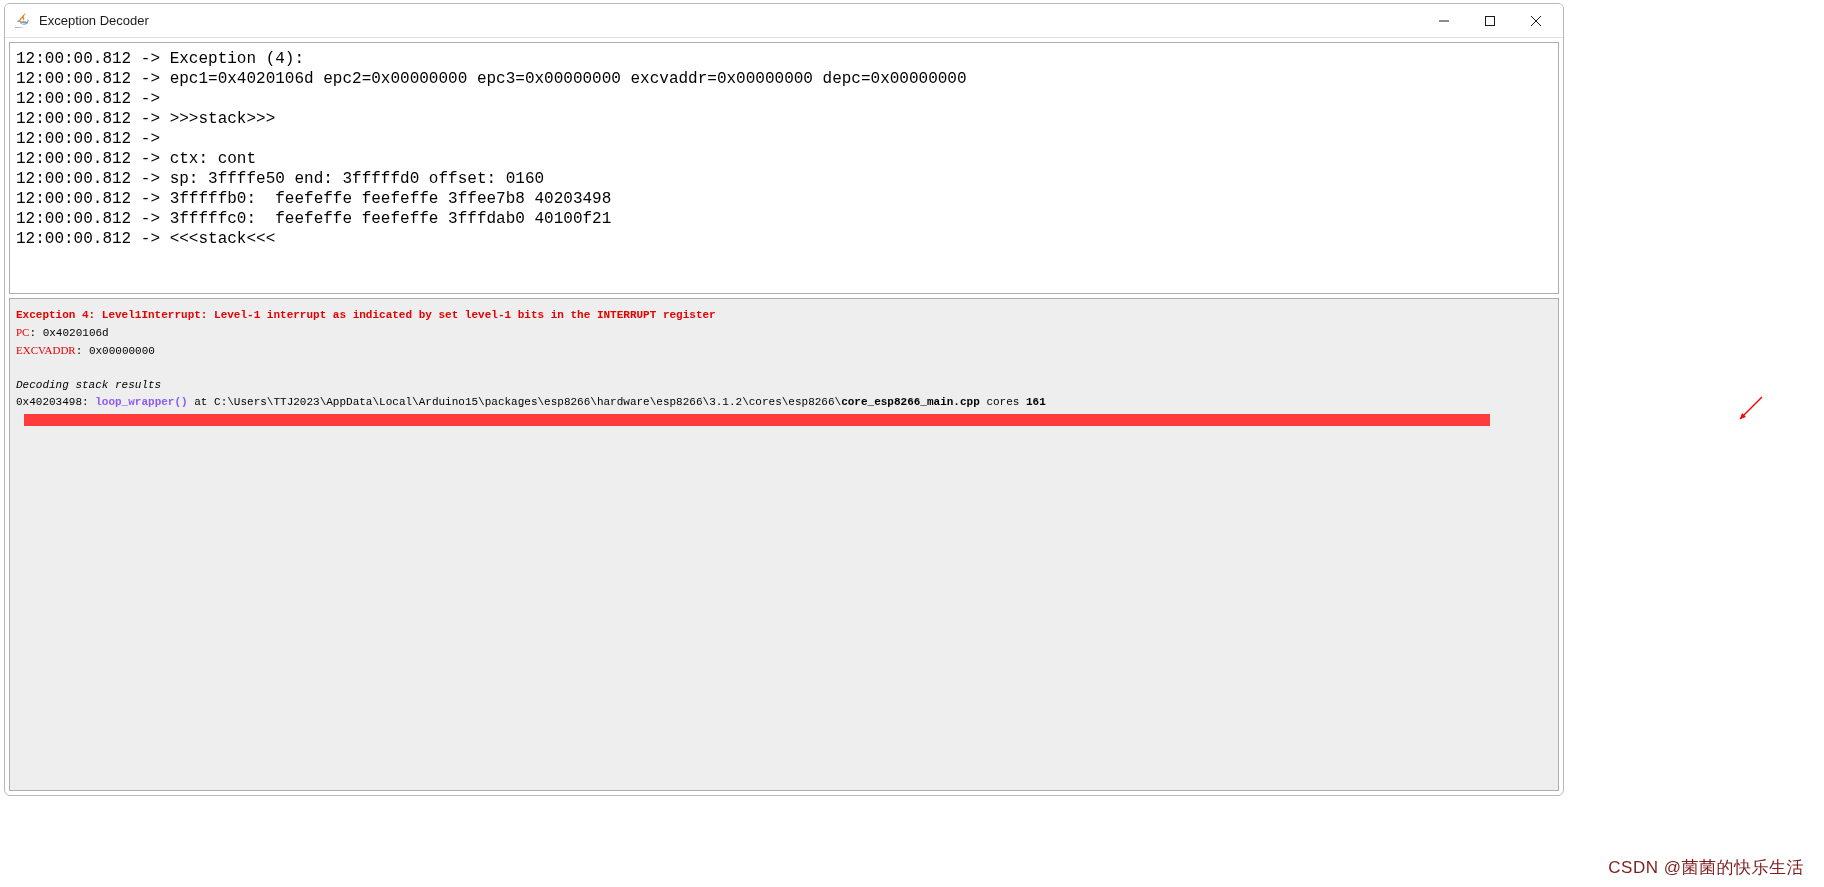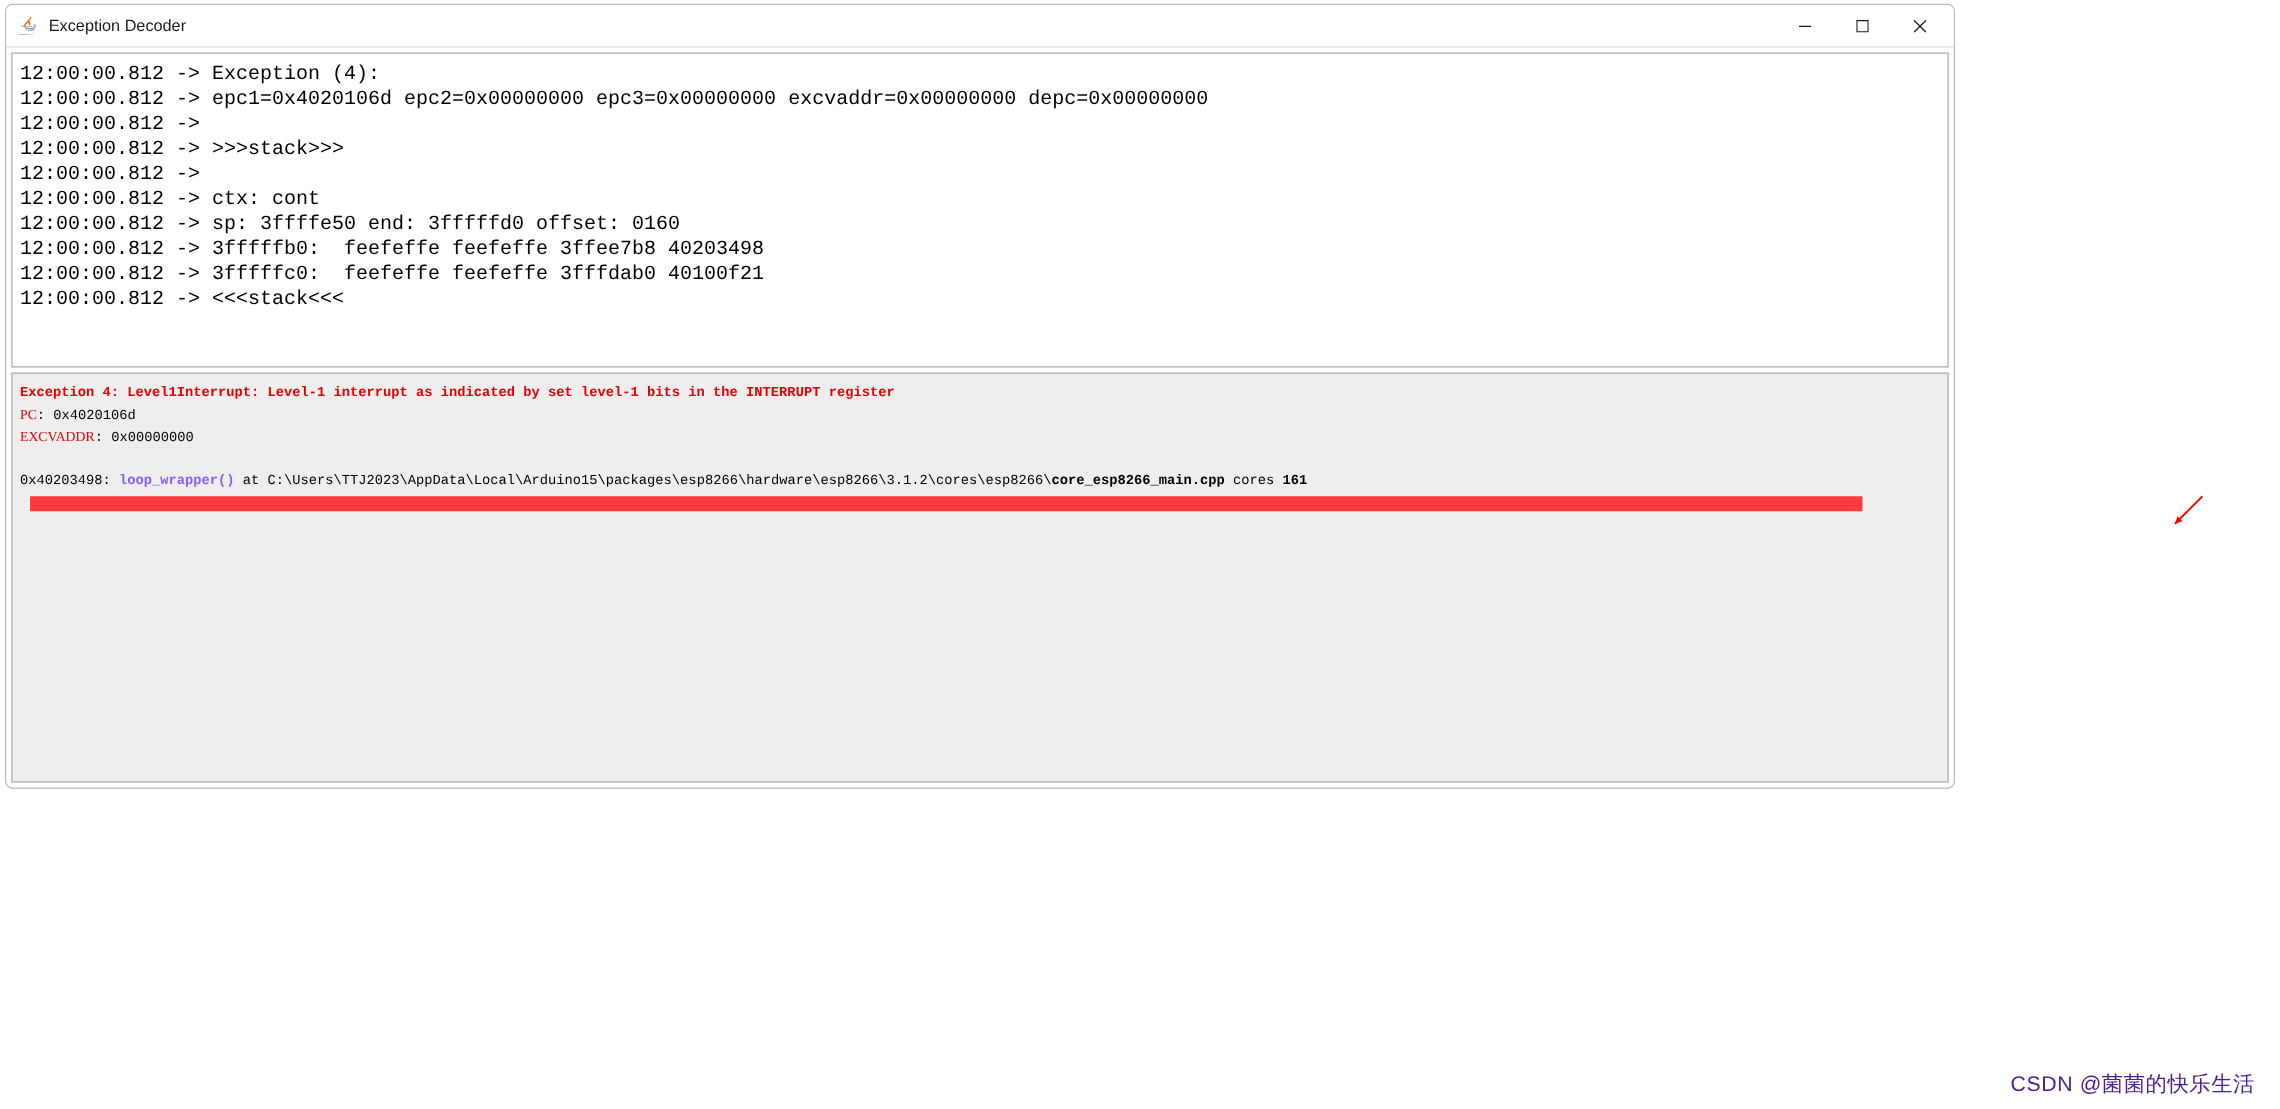--- a/index.html
+++ b/index.html
@@ -10,21 +10,21 @@
     body {
       font-family: "Segoe UI", Arial, sans-serif;
       background: #ffffff;
       width: 1824px;
       height: 887px;
       overflow: hidden;
       position: relative;
     }
     .window {
       width: 1560px;
-      height: 628px;
+      height: 793px;
       border: 1px solid #b8b8b8;
       background: #ffffff;
       position: absolute;
       top: 3px;
       left: 4px;
       display: flex;
       flex-direction: column;
       border-radius: 6px;
       overflow: hidden;
     }
@@ -135,21 +135,21 @@
       position: absolute;
       right: 60px;
       top: 395px;
       color: #ff0000;
       pointer-events: none;
     }
     .watermark {
       position: absolute;
       bottom: 8px;
       right: 20px;
-      color: #4c1d95;
+      color: #7f1d1d;
       font-size: 17px;
       font-family: "Microsoft YaHei", Arial, sans-serif;
       letter-spacing: 0.5px;
     }
   </style>
 </head>
 <body>
 
 <div class="window">
   <div class="titlebar">
@@ -199,20 +199,21 @@
 
     <div class="bottom-panel">
       <div><span class="red-bold">Exception 4: Level1Interrupt: Level-1 interrupt as indicated by set level-1 bits in the INTERRUPT register</span></div>
       <div>
         <span class="red">PC</span><span class="black">: </span><span class="green">0x4020106d</span>
       </div>
       <div>
         <span class="red">EXCVADDR</span><span class="black">: </span><span class="green">0x00000000</span>
       </div>
       <div>&nbsp;</div>
+      <div><span class="italic">Decoding stack results</span></div>
       <div>
         <span class="green">0x40203498: </span><span class="blue-bold">loop_wrapper()</span><span class="black"> at C:\Users\TTJ2023\AppData\Local\Arduino15\packages\esp8266\hardware\esp8266\3.1.2\cores\esp8266\</span><span class="black bold">core_esp8266_main.cpp</span><span class="black"> cores </span><span class="black bold">161</span>
       </div>
       <div class="underline-bar"></div>
     </div>
   </div>
 </div>
 
 <svg class="arrow-annotation" width="30" height="30" viewBox="0 0 30 30">
   <line x1="28" y1="2" x2="6" y2="24" stroke="#ff0000" stroke-width="1.5"></line>

